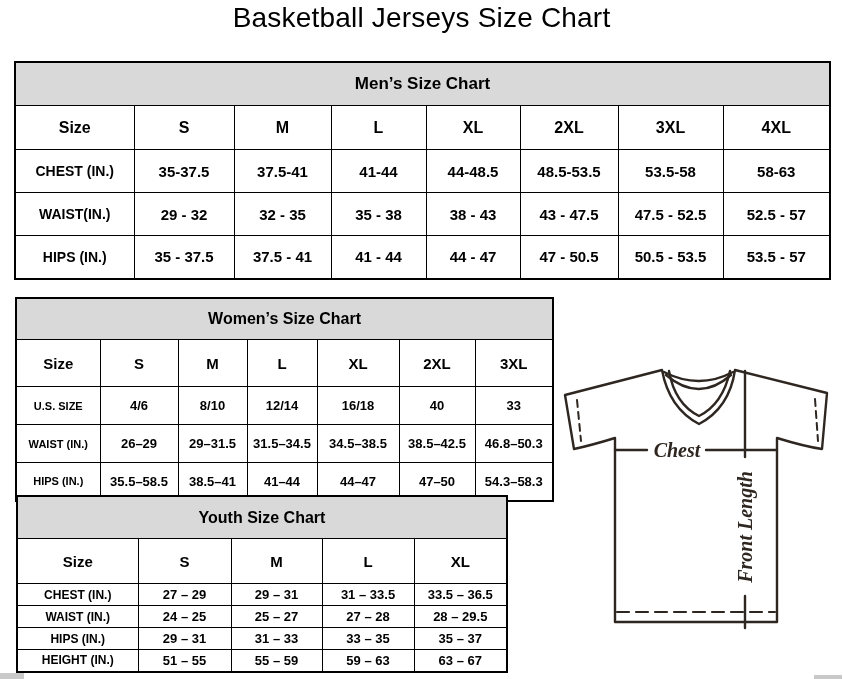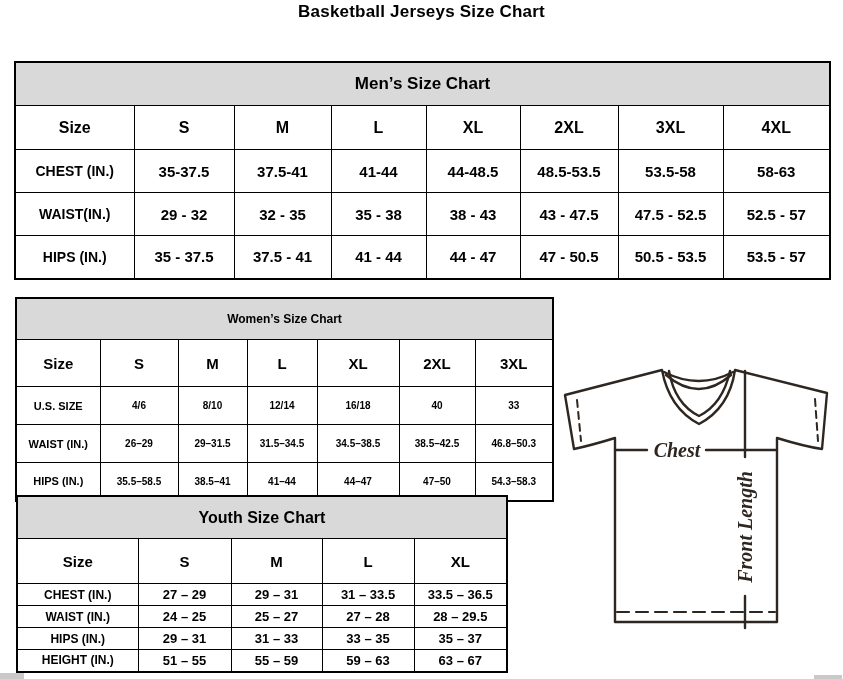--- a/index.html
+++ b/index.html
@@ -2,44 +2,44 @@
 <html><head>
 <meta charset="utf-8">
 <style>
   html,body{margin:0;padding:0;}
   body{
     width:843px;height:679px;position:relative;overflow:hidden;
     background:#ffffff;font-family:"Liberation Sans",sans-serif;color:#000;
   }
   .page-title{
     position:absolute;left:0;top:2px;width:843px;text-align:center;
-    font-size:17px;font-weight:bold;margin:0;letter-spacing:0.2px;
+    font-size:28px;font-weight:normal;margin:0;letter-spacing:0.2px;
   }
   table.sizetable{
     position:absolute;border-collapse:collapse;table-layout:fixed;
     border:2.5px solid #000;background:#fff;
   }
   table.sizetable th,table.sizetable td{
     border:1.6px solid #000;text-align:center;vertical-align:middle;
     font-weight:bold;padding:0;overflow:hidden;white-space:nowrap;
   }
   tr.titlerow th{background:#d9d9d9;}
   
   #mens{left:14px;top:61px;width:815px;}
   #mens tr.titlerow th{font-size:17px;height:42px;}
   #mens tr.sizerow th{font-size:16px;height:43px;}
   #mens td,#mens th.rowlabel{font-size:15px;}
   #mens tr.datarow{height:43px;}
   #mens th.rowlabel{font-size:14px;}
   
   #womens{left:15px;top:297px;width:537px;}
-  #womens tr.titlerow th{font-size:12px;height:40px;}
+  #womens tr.titlerow th{font-size:16px;height:40px;}
   #womens tr.sizerow th{font-size:15px;height:46px;}
   #womens tr.datarow{height:38px;}
-  #womens td{font-size:10px;margin-top:7px;}
+  #womens td{font-size:13px;margin-top:7px;}
   #womens th.rowlabel{font-size:11px;}
   
   #youth{left:16px;top:495px;width:490px;}
   #youth tr.titlerow th{font-size:16px;height:41px;text-align:center;}
   #youth tr.sizerow th{font-size:15px;height:44px;}
   #youth tr.datarow{height:22px;}
   #youth td{font-size:13px;}
   #youth th.rowlabel{font-size:12px;}
   
   .jersey-wrap{position:absolute;left:556px;top:362px;width:286px;height:300px;}

